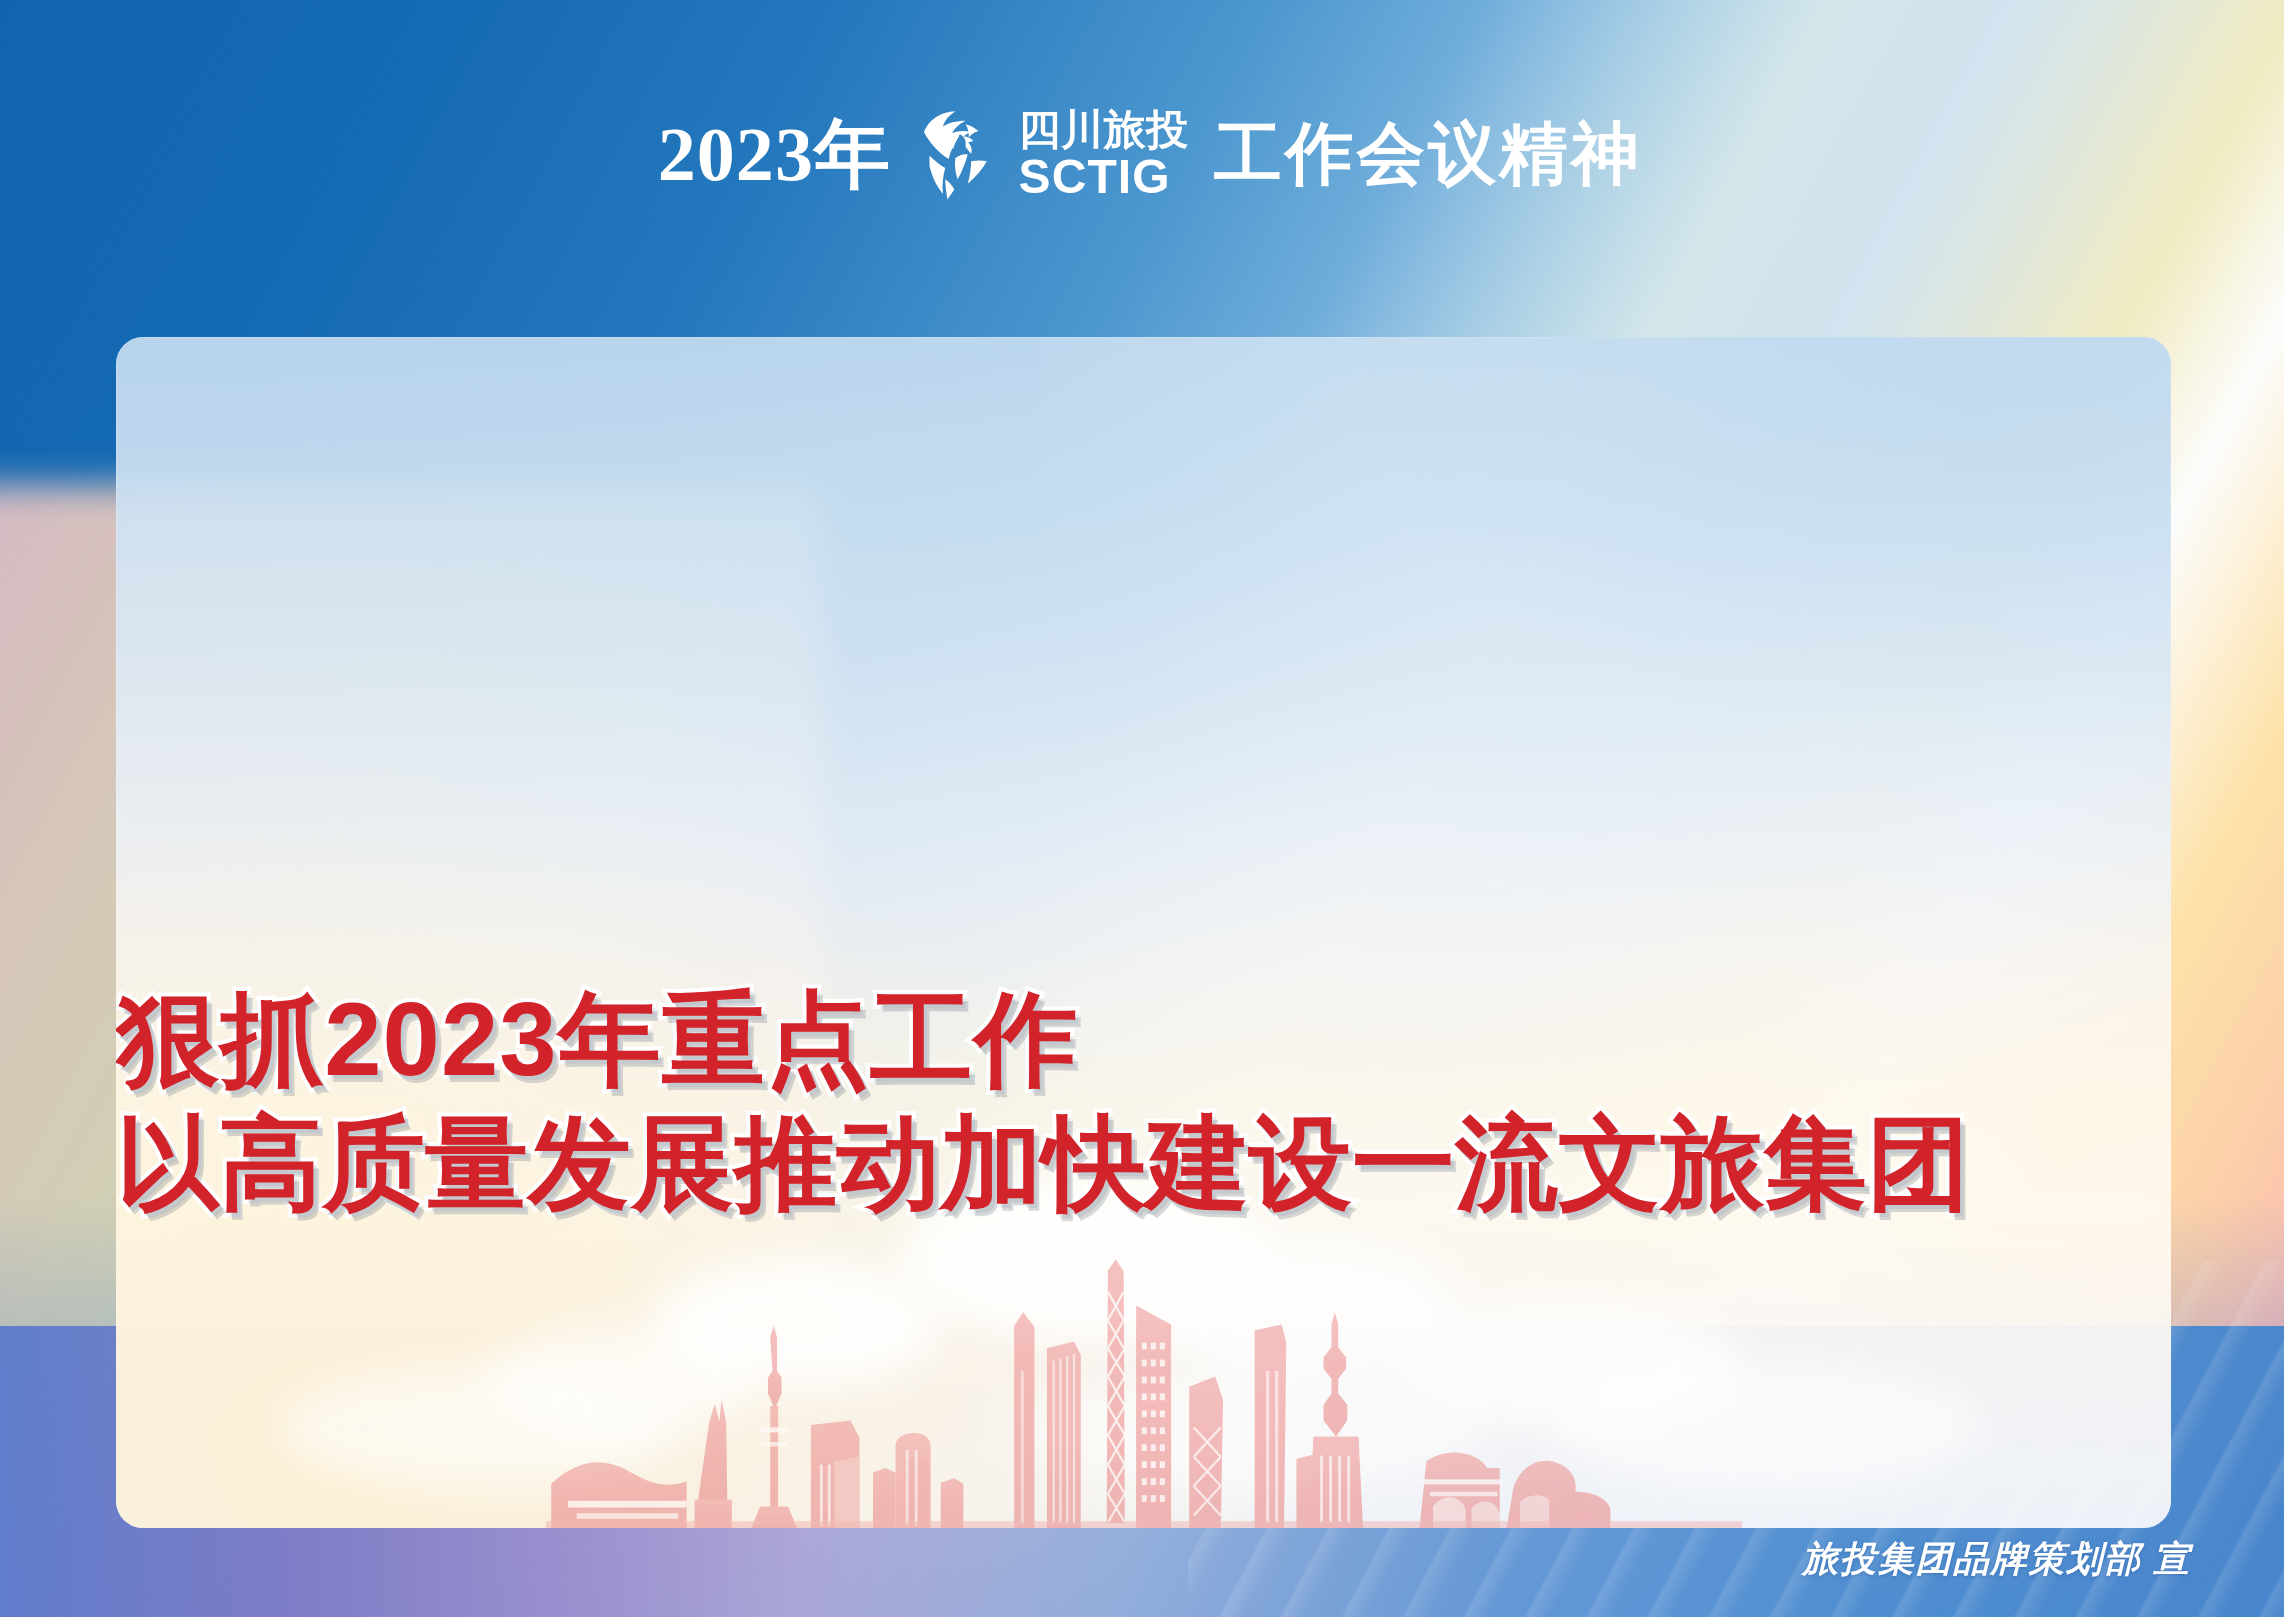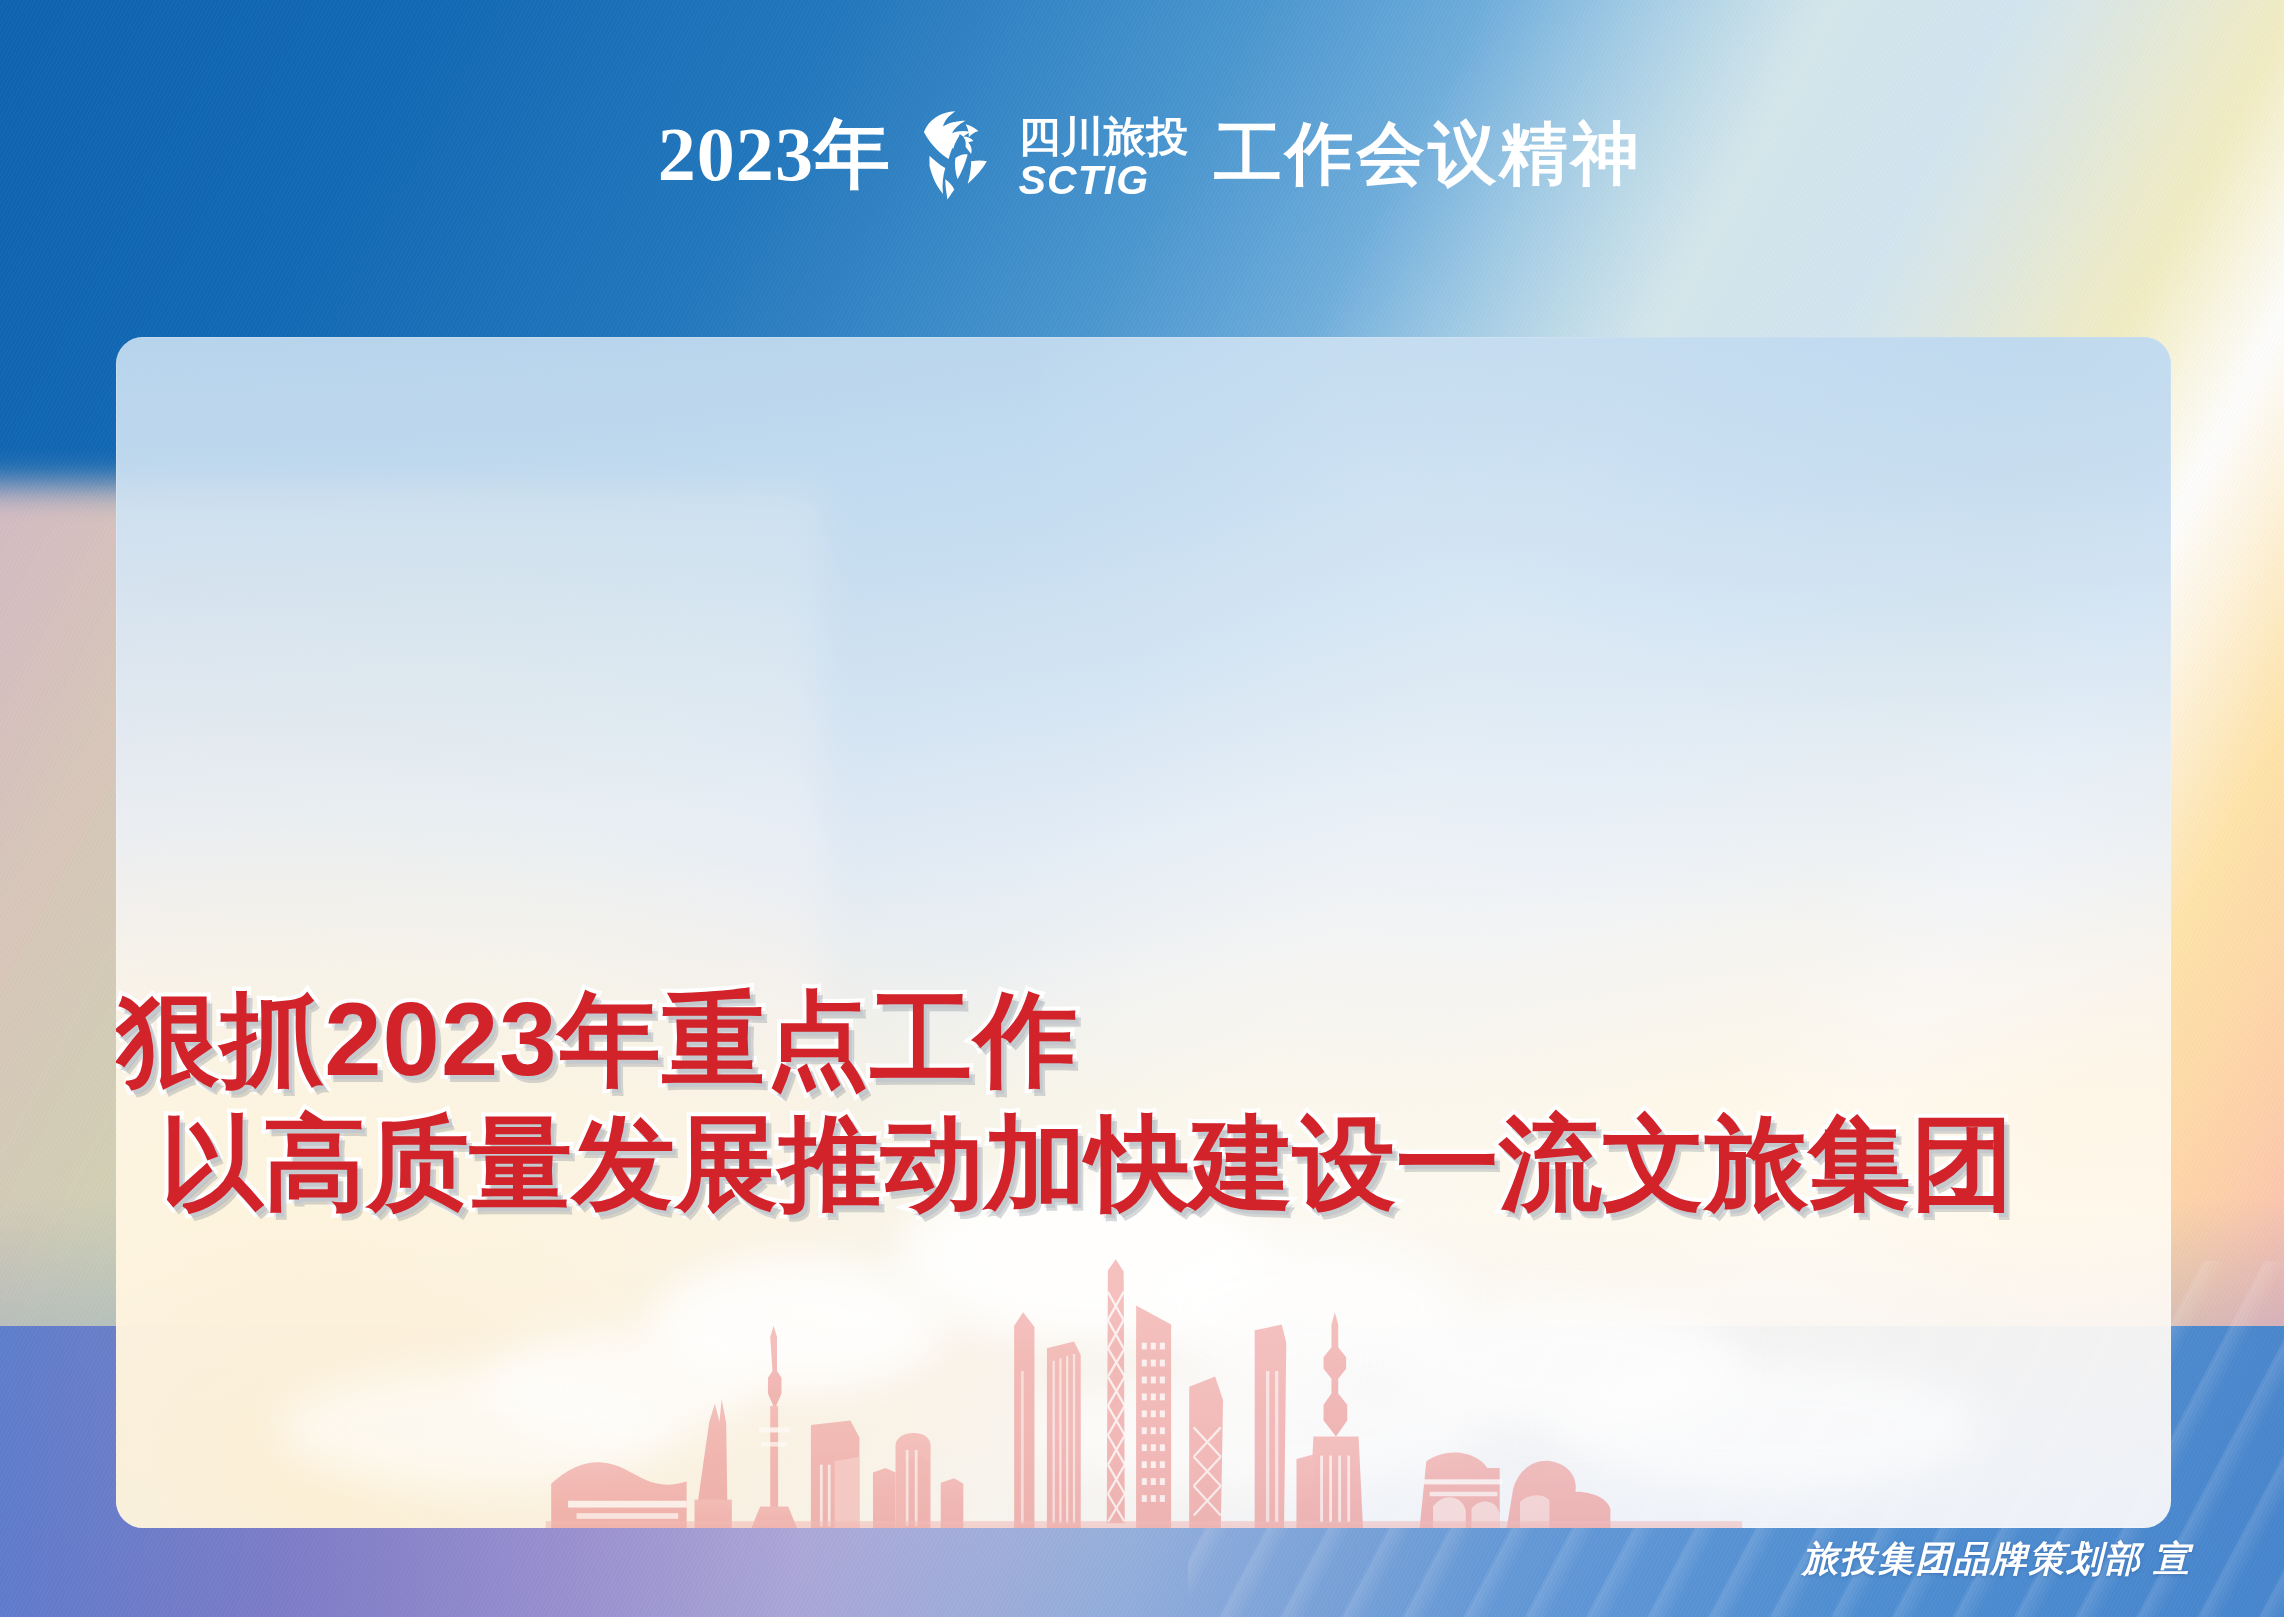--- a/index.html
+++ b/index.html
@@ -117,21 +117,21 @@
     letter-spacing:1.1px;line-height:1;white-space:nowrap;margin-left:16px;
   }
   .logo-lockup{display:flex;align-items:flex-end;gap:12.4px;}
   .logo-globe{width:90px;height:94px;display:block;}
   .logo-text{display:flex;flex-direction:column;align-items:flex-start;gap:2.3px;}
   .logo-cn{
     font-size:42px;font-weight:bold;color:#fff;letter-spacing:0.6px;line-height:1;
     white-space:nowrap;
   }
   .logo-en{
-    font-size:41px;font-weight:bold;color:#fff;letter-spacing:1.1px;line-height:1;font-style:italic;
+    font-size:48px;font-weight:bold;color:#fff;letter-spacing:1.1px;line-height:1;
   }
   .hdr-sub{
     font-family:"Liberation Serif","DejaVu Serif",serif;
     font-weight:bold;font-size:68px;color:#ffffff;
     letter-spacing:3.4px;line-height:1;white-space:nowrap;
   }
 
   
   .panel{
     position:absolute;left:116px;top:337px;width:2055px;height:1191px;
@@ -178,21 +178,21 @@
     font-weight:bold;color:#d2232a;
     font-family:"Liberation Sans","DejaVu Sans",sans-serif;
     -webkit-text-stroke:8px #ffffff;
     paint-order:stroke fill;
     text-shadow:
       5.6px 6.8px 0 rgba(120,130,140,0.30),
       3.4px 4px 0 rgba(140,150,160,0.22);
     letter-spacing:1.1px;
   }
   .tline-1{font-size:103px;}
-  .tline-2{font-size:103px;letter-spacing:0px;margin-left:44px;}
+  .tline-2{font-size:103px;letter-spacing:0px;}
 
   
   .footer{
     position:absolute;right:93px;bottom:33px;
     font-size:36px;font-weight:bold;font-style:italic;color:#ffffff;
     letter-spacing:1.7px;white-space:nowrap;
     text-shadow:0 1.1px 3.4px rgba(30,70,130,.35);
   }
 </style>
 </head>

